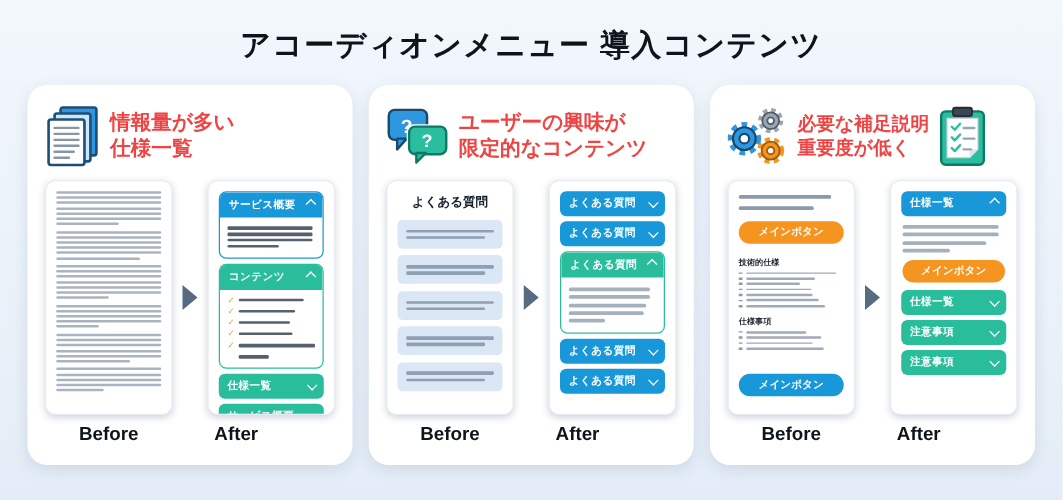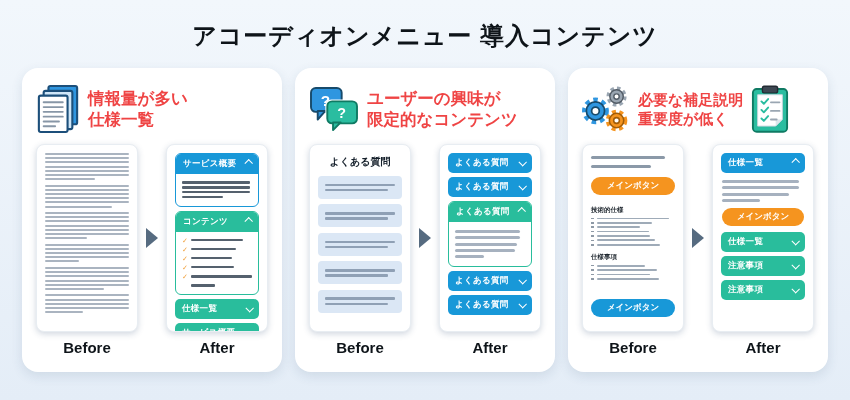--- a/index.html
+++ b/index.html
@@ -23,21 +23,21 @@
   .panel-header .icon{flex:none;display:inline-flex;}
   .panel-title{font-weight:800;font-size:16.5px;line-height:1.28;color:#ef4444;white-space:nowrap;}
   .panel-low-priority-notes .panel-title{font-size:15px;}
   .compare-row{display:flex;align-items:center;justify-content:space-between;margin-top:4px;}
   .mini-card{
     width:102px;height:188px;background:#ffffff;border-radius:8px;
     border:1px solid #e8edf2;box-shadow:0 2px 6px rgba(40,70,110,.22);
     box-sizing:border-box;padding:8px;overflow:hidden;
   }
   .arrow{display:inline-flex;flex:none;}
-  .labels-row{display:flex;justify-content:space-between;margin-top:7px;}
+  .labels-row{display:flex;justify-content:flex-start;margin-top:7px;}
   .stage-label{width:102px;text-align:center;font-size:15px;font-weight:700;color:#0e1419;}
 
   
   .acc-item{margin-bottom:4px;}
   .acc-bar{
     height:20px;border-radius:5px;display:flex;align-items:center;
     justify-content:space-between;padding:0 7px;color:#fff;
     font-weight:700;font-size:8.5px;letter-spacing:.3px;white-space:nowrap;
   }
   .blue-bg{background:#1898d8;} .green-bg{background:#29bd9c;} .orange-bg{background:#f5941f;}

